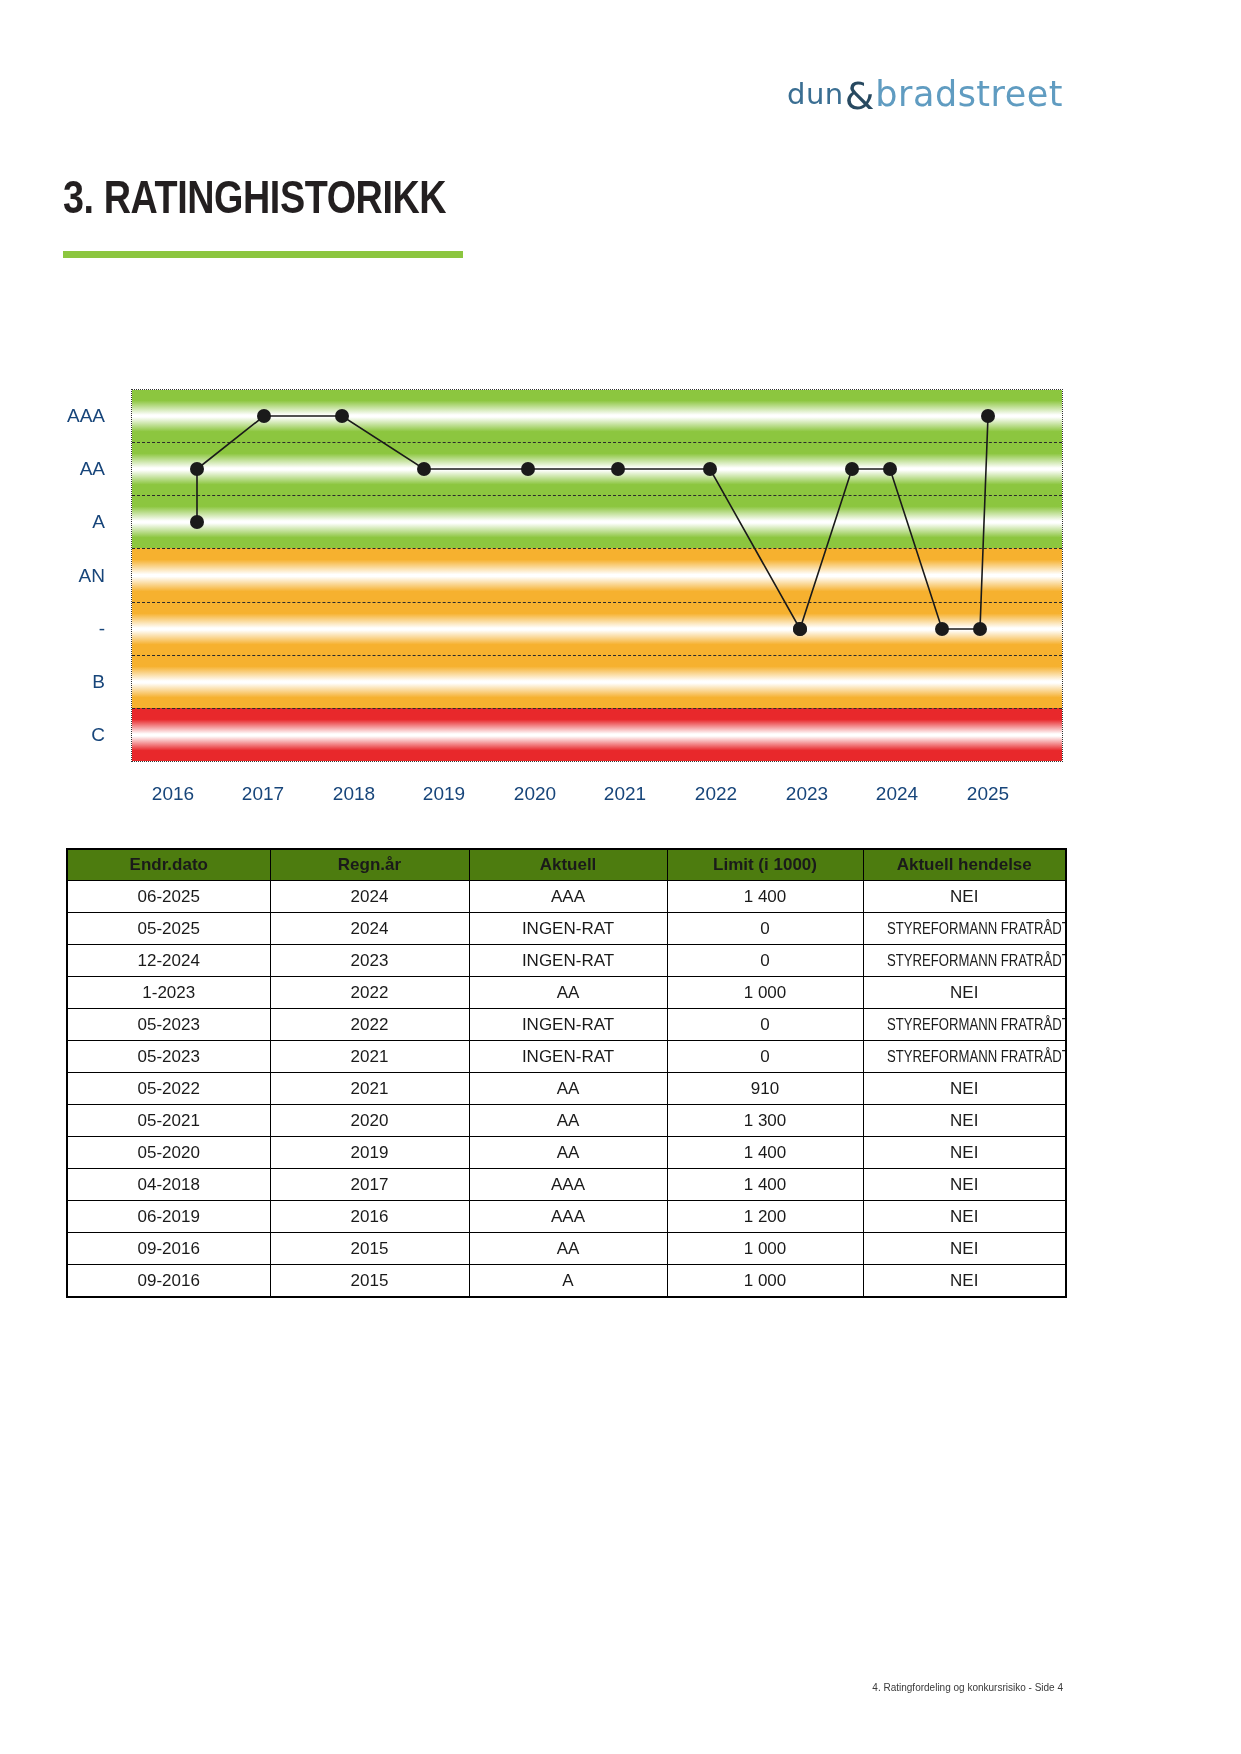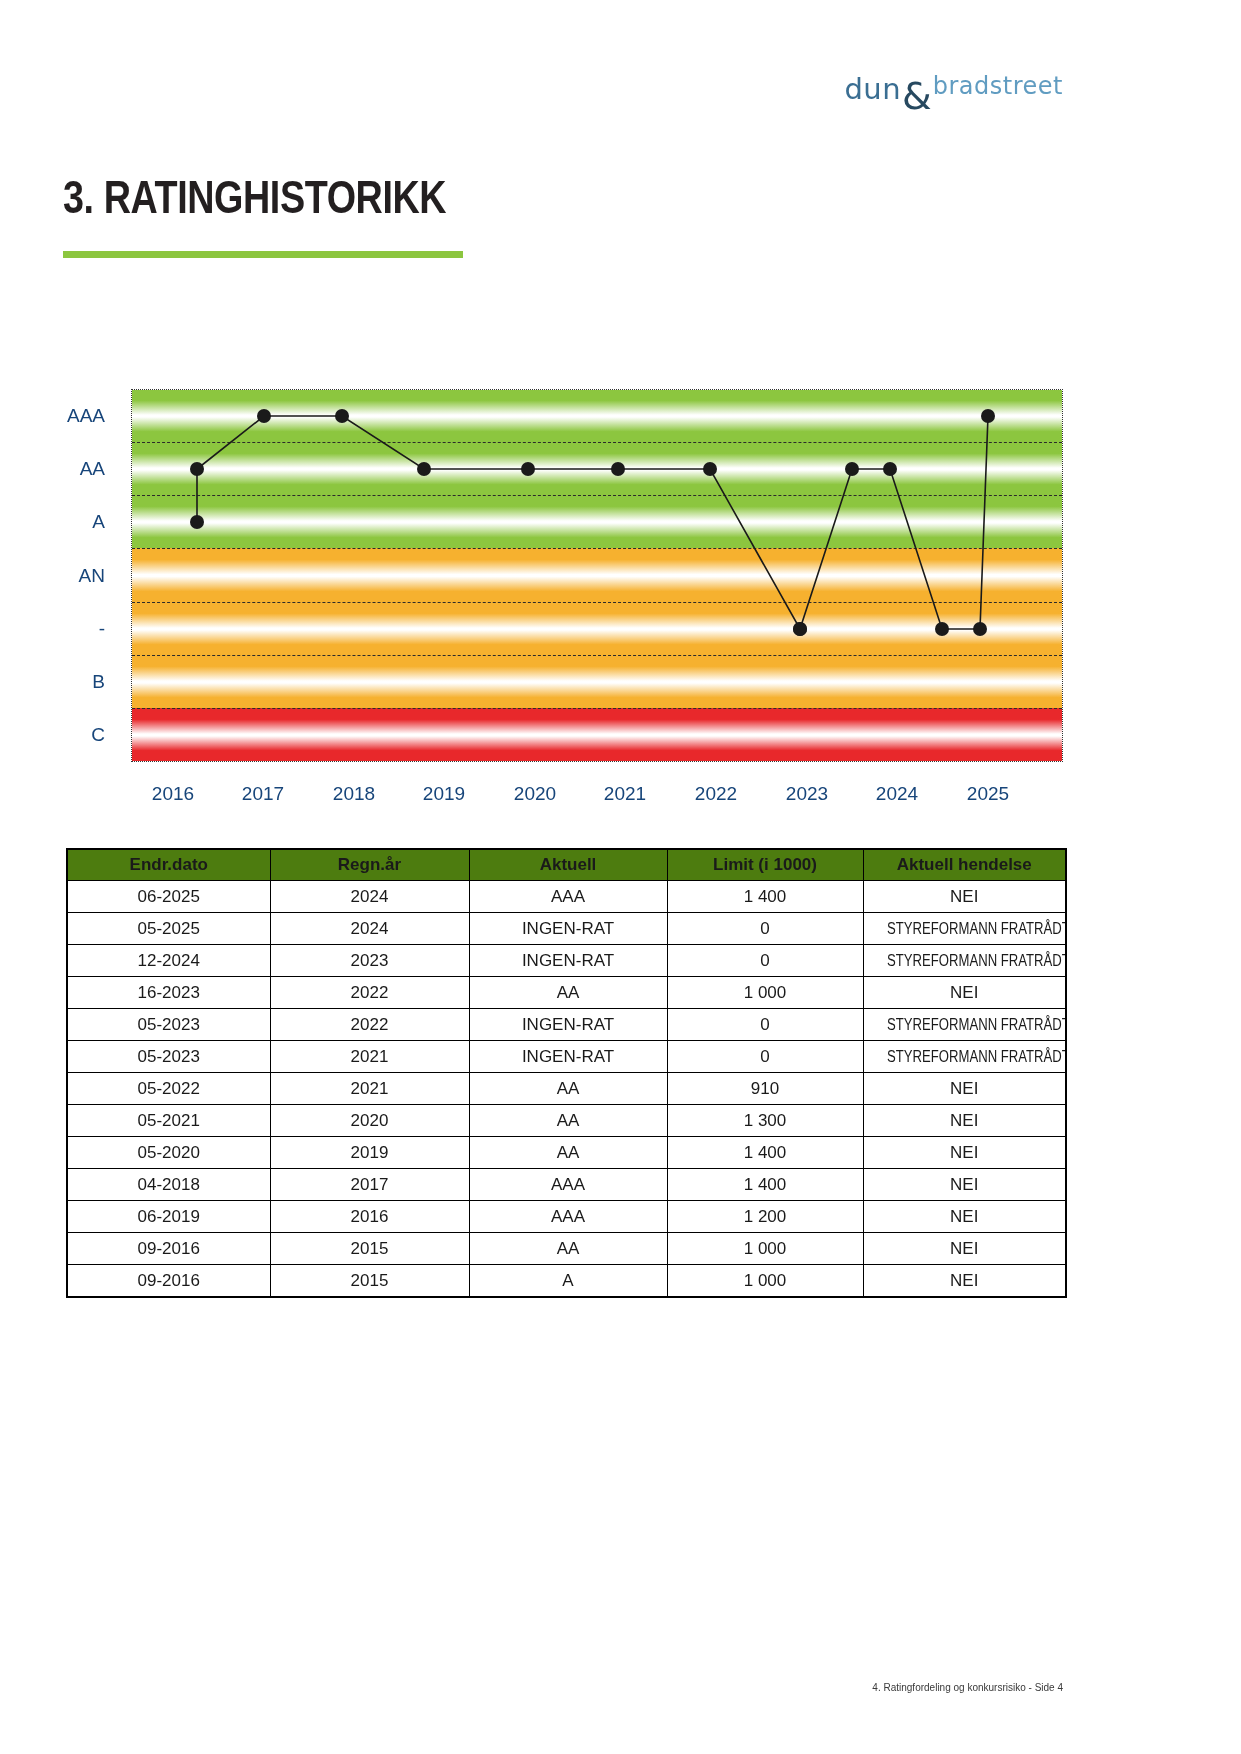--- a/index.html
+++ b/index.html
@@ -1,25 +1,25 @@
 <!DOCTYPE html>
 <html><head>
 <meta charset="utf-8">
 <style>
   html,body{margin:0;padding:0;}
   body{
     width:1241px;height:1754px;position:relative;background:#ffffff;
     font-family:"Liberation Sans", sans-serif;color:#231F20;overflow:hidden;
   }
   
-  .logo{position:absolute;top:72px;right:178px;display:flex;align-items:flex-start;
+  .logo{position:absolute;top:72px;right:178px;display:flex;align-items:center;
         font-family:"DejaVu Sans", sans-serif;}
   .logo .dun{font-size:29px;color:#3A6E92;letter-spacing:0.5px;}
   .logo .amp{font-size:38px;color:#274960;margin:0 1px;position:relative;top:2px;}
-  .logo .brad{font-size:24px;color:#609CC1;letter-spacing:0.5px;}
+  .logo .brad{font-size:35px;color:#609CC1;letter-spacing:0.5px;}
   
   .page-title{position:absolute;left:63px;top:170px;font-size:46px;font-weight:bold;
         letter-spacing:-0.5px;transform:scaleX(0.82);transform-origin:left center;
         white-space:nowrap;color:#231F20;}
   .title-rule{position:absolute;left:63px;top:251px;width:400px;height:7px;background:#8CC63F;}
   
   .chart{position:absolute;left:131px;top:389px;width:932px;height:373px;}
   .bands{position:absolute;inset:0;display:flex;flex-direction:column;
          border:1px dotted #333;box-sizing:border-box;}
   .band{flex:1 1 0;box-sizing:border-box;}
@@ -134,21 +134,21 @@
       <td class="cond"><span class="cond-inner">STYREFORMANN FRATRÅDT</span></td>
     </tr>
     <tr>
       <td>12-2024</td>
       <td>2023</td>
       <td>INGEN-RAT</td>
       <td>0</td>
       <td class="cond"><span class="cond-inner">STYREFORMANN FRATRÅDT</span></td>
     </tr>
     <tr>
-      <td>16-2023</td>
+      <td>1-2023</td>
       <td>2022</td>
       <td>AA</td>
       <td>1 000</td>
       <td>NEI</td>
     </tr>
     <tr>
       <td>05-2023</td>
       <td>2022</td>
       <td>INGEN-RAT</td>
       <td>0</td>

